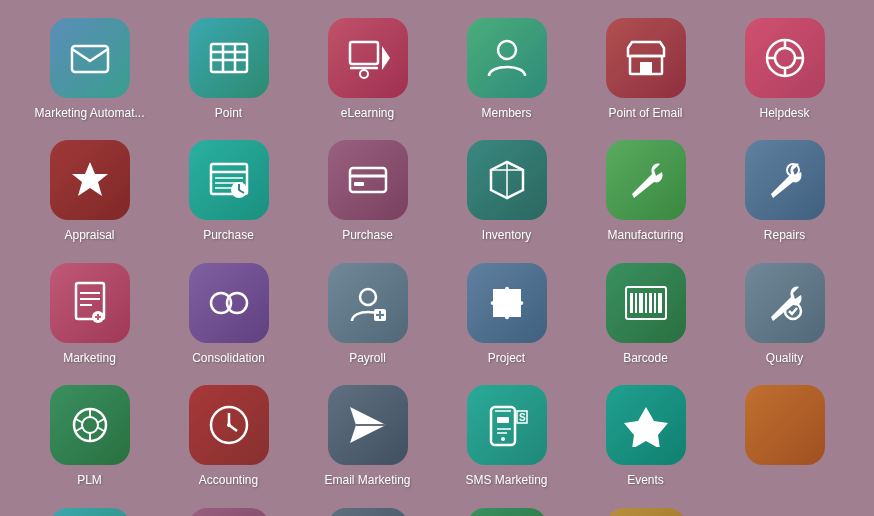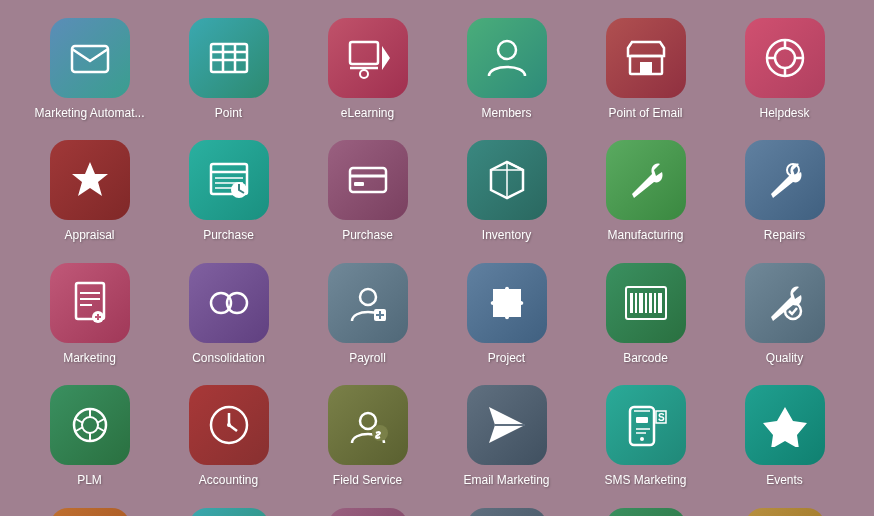--- a/index.html
+++ b/index.html
@@ -289,31 +289,20 @@
         <svg viewBox="0 0 44 44">
           <circle cx="22" cy="22" r="18" fill="none" stroke="white" stroke-width="2.5"></circle>
           <line x1="22" y1="10" x2="22" y2="22" stroke="white" stroke-width="2.5"></line>
           <line x1="22" y1="22" x2="30" y2="28" stroke="white" stroke-width="2.5"></line>
           <circle cx="22" cy="22" r="2" fill="white"></circle>
         </svg>
       </div>
       <span class="app-label">Accounting</span>
     </div>
     <div class="app-item">
-      <div class="app-icon icon-olive">
-        <svg viewBox="0 0 44 44">
-          <circle cx="22" cy="18" r="8" fill="none" stroke="white" stroke-width="2.5"></circle>
-          <path d="M6 40 C6 28 38 28 38 40" fill="none" stroke="white" stroke-width="2.5"></path>
-          <circle cx="34" cy="30" r="8" fill="#7a8048"></circle>
-          <path d="M30 30 C30 30 34 28 34 30 C34 32 30 32 30 34 C30 36 34 34 34 34" stroke="white" stroke-width="2" fill="none"></path>
-        </svg>
-      </div>
-      <span class="app-label">Field Service</span>
-    </div>
-    <div class="app-item">
       <div class="app-icon icon-dark-slate">
         <svg viewBox="0 0 44 44">
           <polygon points="4,4 40,22 4,40 10,22 Z" fill="white"></polygon>
           <line x1="10" y1="22" x2="40" y2="22" stroke="#607080" stroke-width="2"></line>
         </svg>
       </div>
       <span class="app-label">Email Marketing</span>
     </div>
     <div class="app-item">
       <div class="app-icon icon-teal3">

